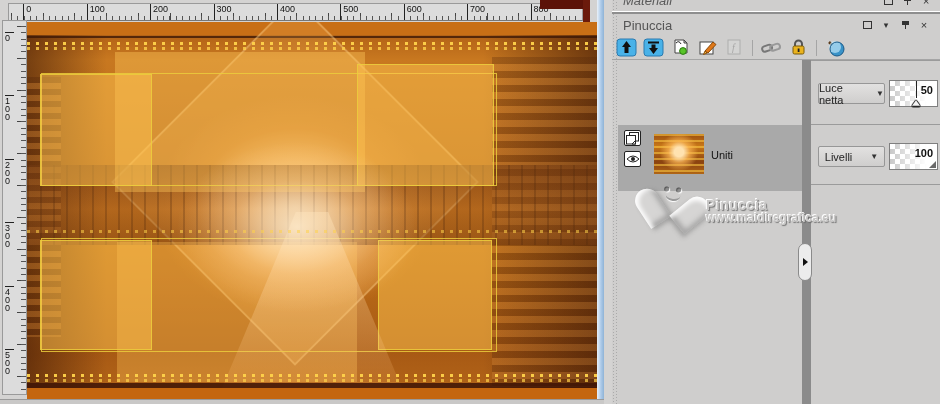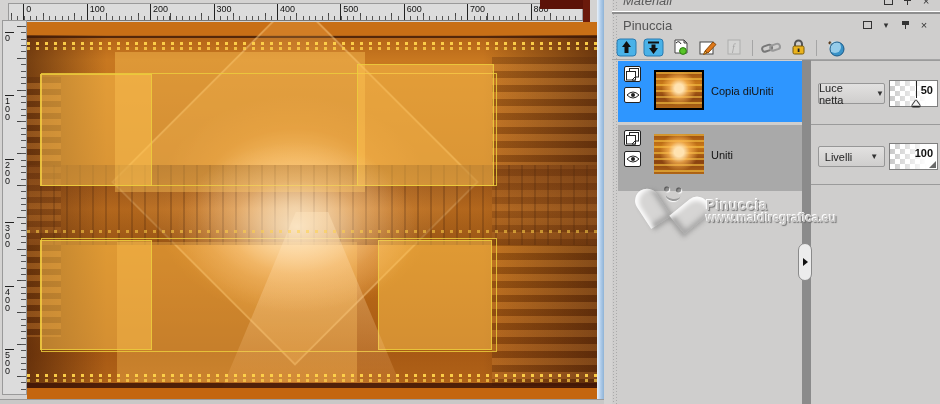--- a/index.html
+++ b/index.html
@@ -314,39 +314,20 @@
           <path d="M4 4 L9 9" stroke="#5a3a1a" stroke-width="2.5"></path>
           <circle cx="12" cy="11" r="7" fill="#3a93c8"></circle>
           <circle cx="10" cy="9" r="6" fill="rgba(200,235,250,.65)"></circle>
           <circle cx="12" cy="11" r="7" fill="none" stroke="#1a5a88"></circle>
         </svg>
     </span>
   </div>
   <div class="abs" id="toolbar-sep-line"></div>
 
   <div class="abs" id="rows-col">
-    <div class="layer-row" id="row-0">
-      <div class="row-icons">
-        <span class="mini-btn">
-          <svg width="13" height="13" viewBox="0 0 13 13">
-              <rect x="3.5" y="0.5" width="9" height="8.5" fill="#fff" stroke="#222"></rect>
-              <rect x="0.5" y="3.5" width="9" height="8.5" fill="#fff" stroke="#222"></rect>
-              <path d="M6 12 L9.5 12 L9.5 8.5 Z" fill="#fff" stroke="#222"></path>
-            </svg>
-        </span>
-        <span class="mini-btn">
-          <svg width="14" height="10" viewBox="0 0 14 10">
-              <path d="M1 5 Q7 -1 13 5 Q7 11 1 5 Z" fill="#fff" stroke="#222"></path>
-              <circle cx="7" cy="5" r="2" fill="#222"></circle>
-            </svg>
-        </span>
-      </div>
-      <div class="thumb active"></div>
-      <div class="row-label">Copia diUniti</div>
-    </div>
     <div class="layer-row" id="row-1">
       <div class="row-icons">
         <span class="mini-btn">
           <svg width="13" height="13" viewBox="0 0 13 13">
               <rect x="3.5" y="0.5" width="9" height="8.5" fill="#fff" stroke="#222"></rect>
               <rect x="0.5" y="3.5" width="9" height="8.5" fill="#fff" stroke="#222"></rect>
               <path d="M6 12 L9.5 12 L9.5 8.5 Z" fill="#fff" stroke="#222"></path>
             </svg>
         </span>
         <span class="mini-btn">

